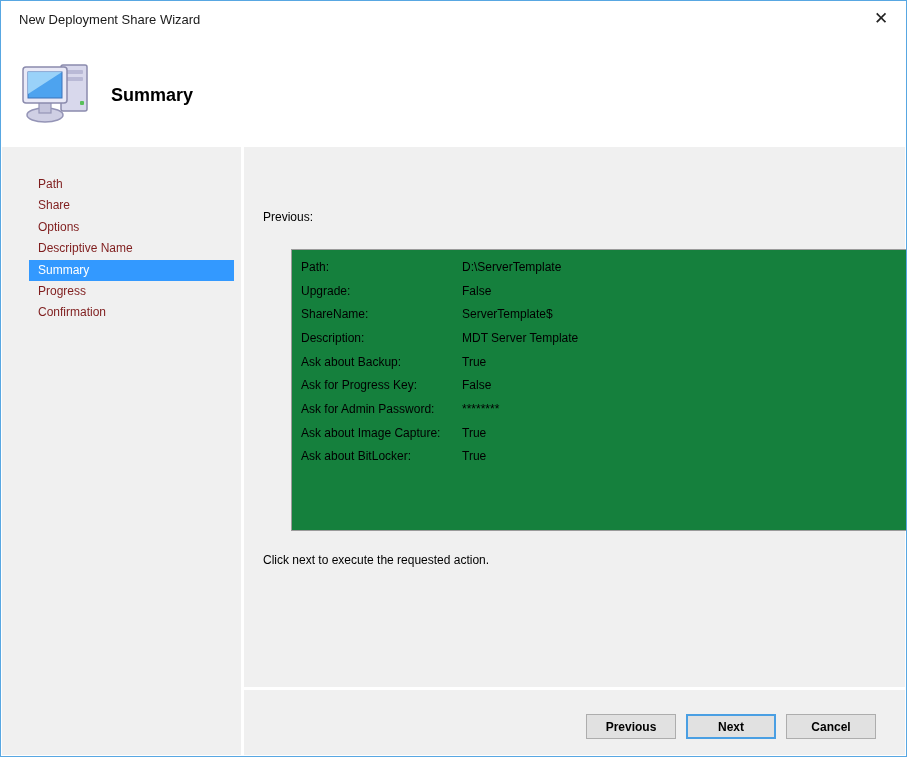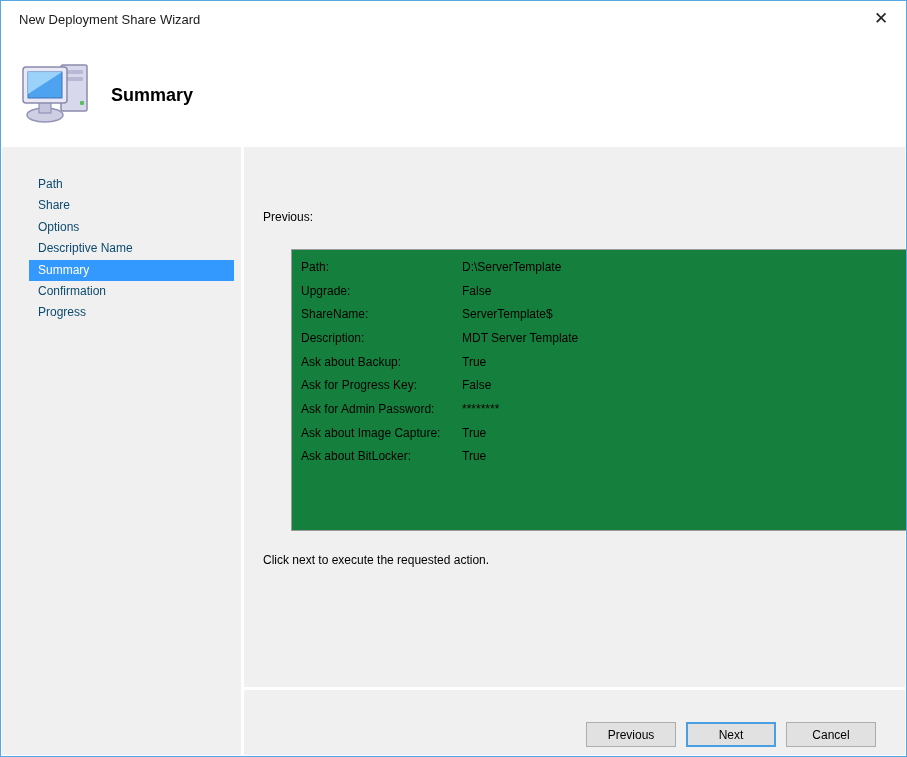--- a/index.html
+++ b/index.html
@@ -42,21 +42,21 @@
   }
   
   .sidebar{
     position:absolute;left:1px;top:146px;width:239px;bottom:1px;
     background:var(--pane-gray);
     padding-top:27px;
   }
   .step{
     height:21.4px;line-height:21.4px;
     margin-left:27px;width:205px;padding-left:9px;
-    font-size:12px;color:#0c4a6e;white-space:nowrap;cursor:default;
+    font-size:12px;color:#7f1d1d;white-space:nowrap;cursor:default;
   }
   .step.selected{background:var(--accent-blue);color:#ffffff;}
   .main{
     position:absolute;left:243px;top:146px;right:1px;height:540px;
     background:var(--pane-gray);
   }
   .intro-text{
     position:absolute;left:19px;top:27px;
     font-size:12px;color:#000;white-space:nowrap;
   }
@@ -75,24 +75,24 @@
   .footer-note{
     position:absolute;left:19px;top:406px;
     font-size:12px;color:#000;white-space:nowrap;
   }
   
   .footer{
     position:absolute;left:243px;right:1px;top:689px;bottom:1px;
     background:var(--pane-gray);
   }
   .btn{
-    position:absolute;top:32px;width:90px;height:25px;
+    position:absolute;top:24px;width:90px;height:25px;
     background:var(--button-face);border:1px solid var(--button-border);
     font-size:12px;font-family:inherit;color:#000;cursor:default;
-    display:flex;align-items:center;justify-content:center;
+    display:flex;align-items:center;justify-content:center;font-weight:bold;
   }
   .btn-previous{left:342px;}
   .btn-next{left:442px;border:1px solid var(--default-button-border);box-shadow:0 0 0 1px var(--default-button-border) inset;}
   .btn-cancel{left:542px;}
 </style>
 </head>
 <body>
 
 <div class="window">
 
@@ -116,22 +116,22 @@
     </svg>
   </div>
   <div class="header-title">Summary</div>
 
   <div class="sidebar">
       <div class="step">Path</div>
       <div class="step">Share</div>
       <div class="step">Options</div>
       <div class="step">Descriptive Name</div>
       <div class="step selected">Summary</div>
+      <div class="step">Progress</div>
       <div class="step">Confirmation</div>
-      <div class="step">Progress</div>
     </div>
 
   <div class="main">
     <div class="details-label">Previous:</div>
     <div class="details-box">
         <div class="detail-row">
           <span class="detail-label">Path:</span>
           <span class="detail-value">D:\ServerTemplate</span>
         </div>
         <div class="detail-row">

